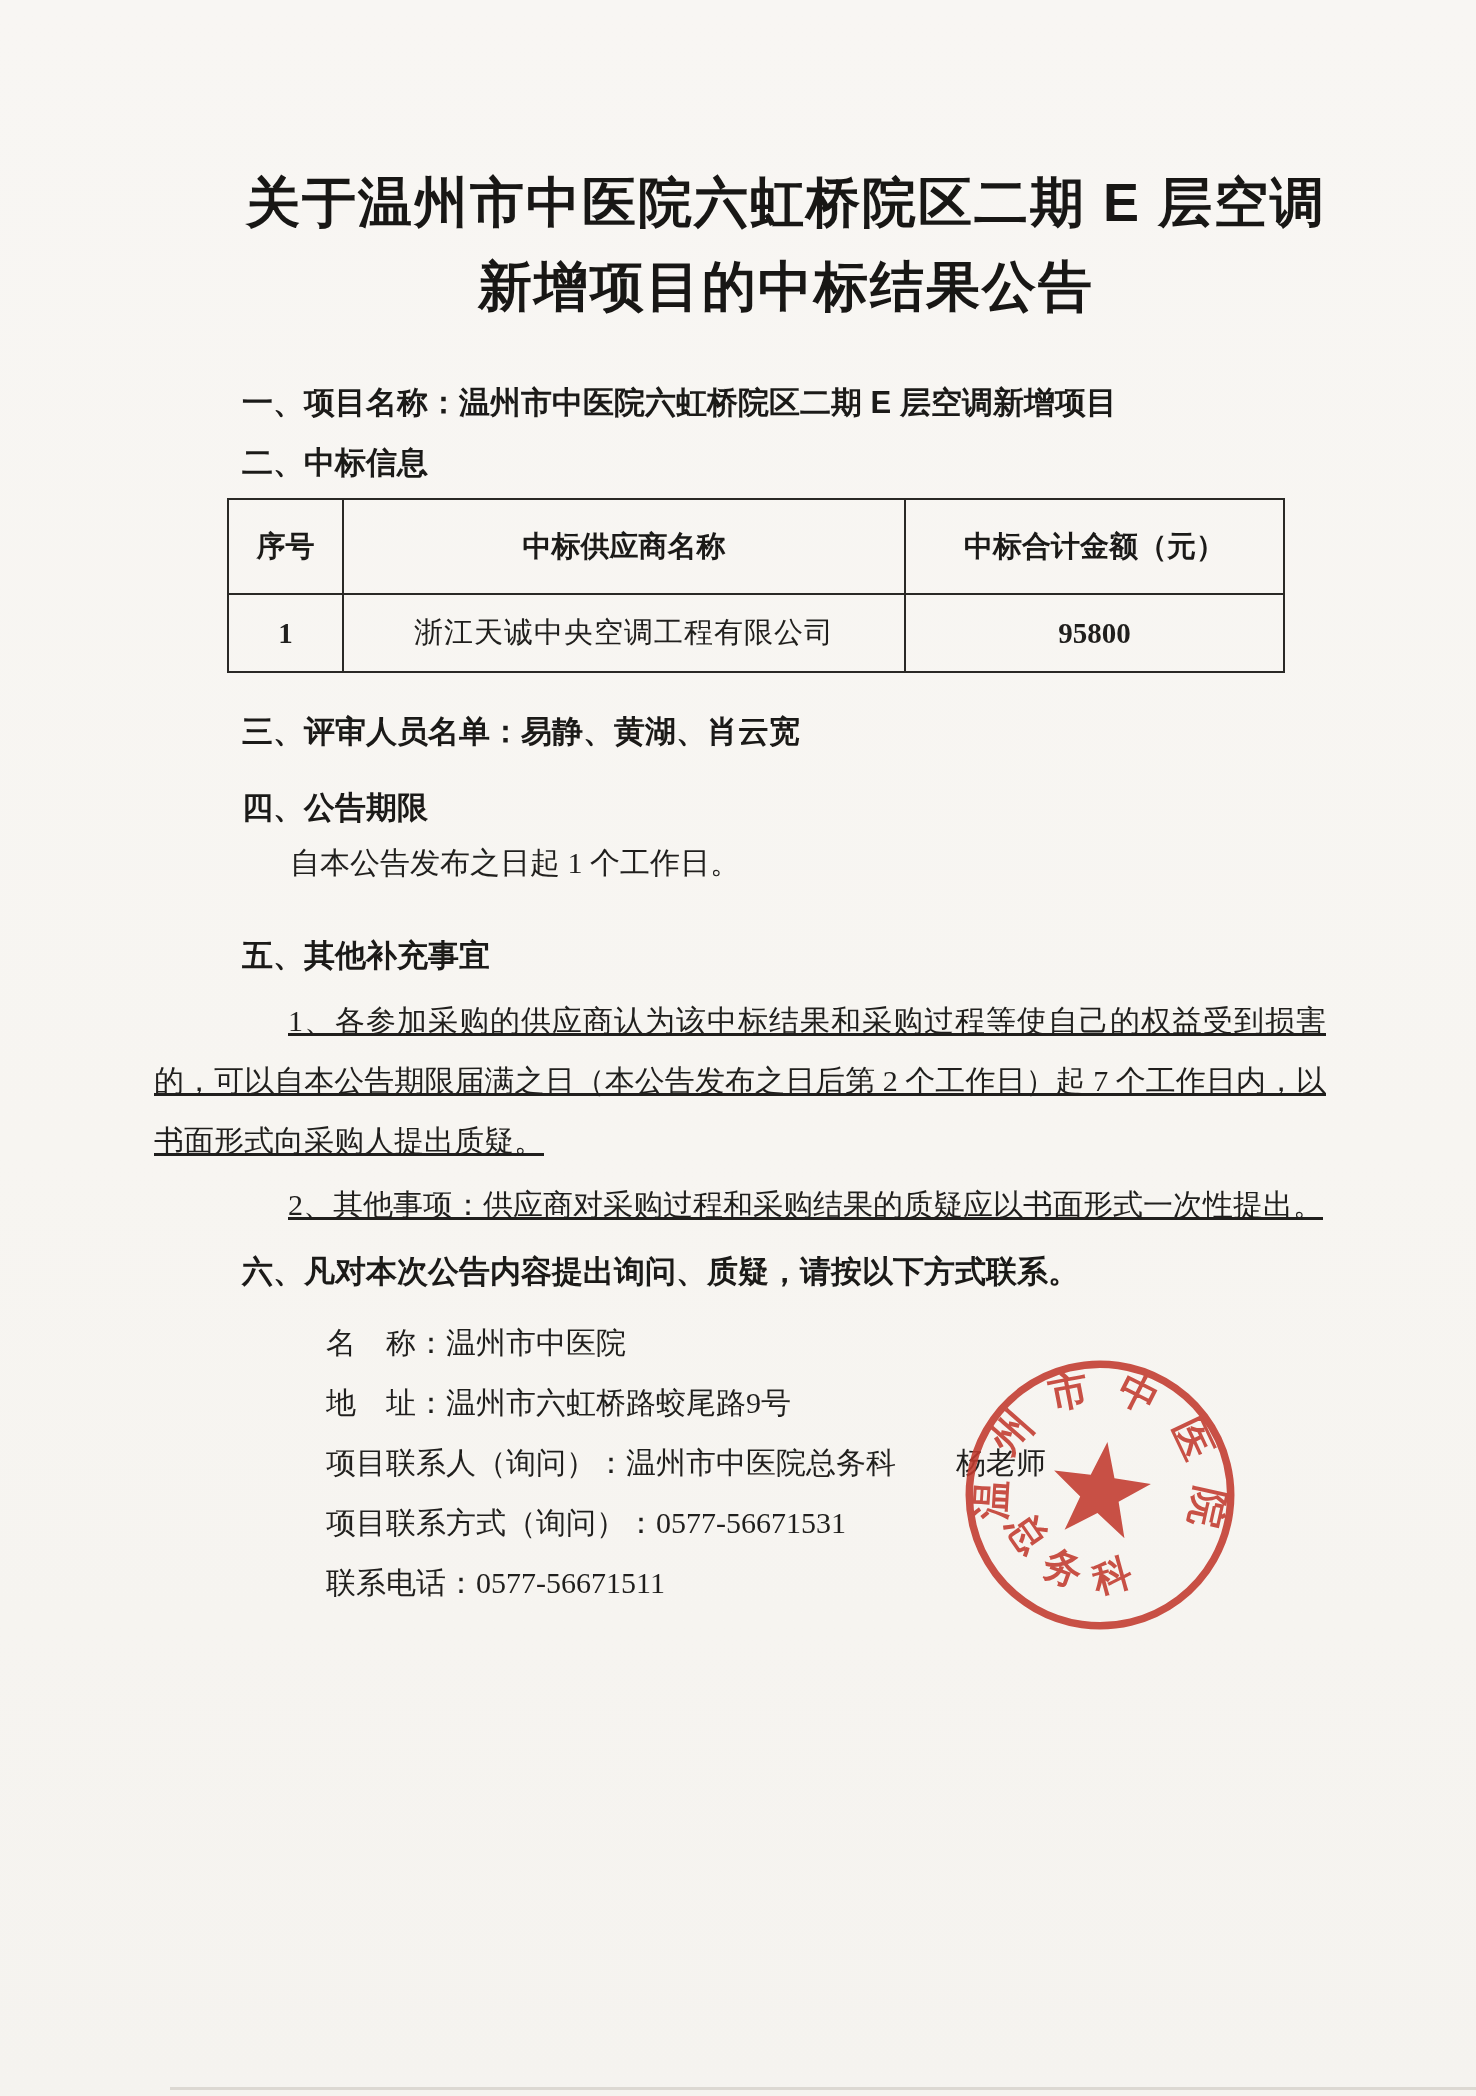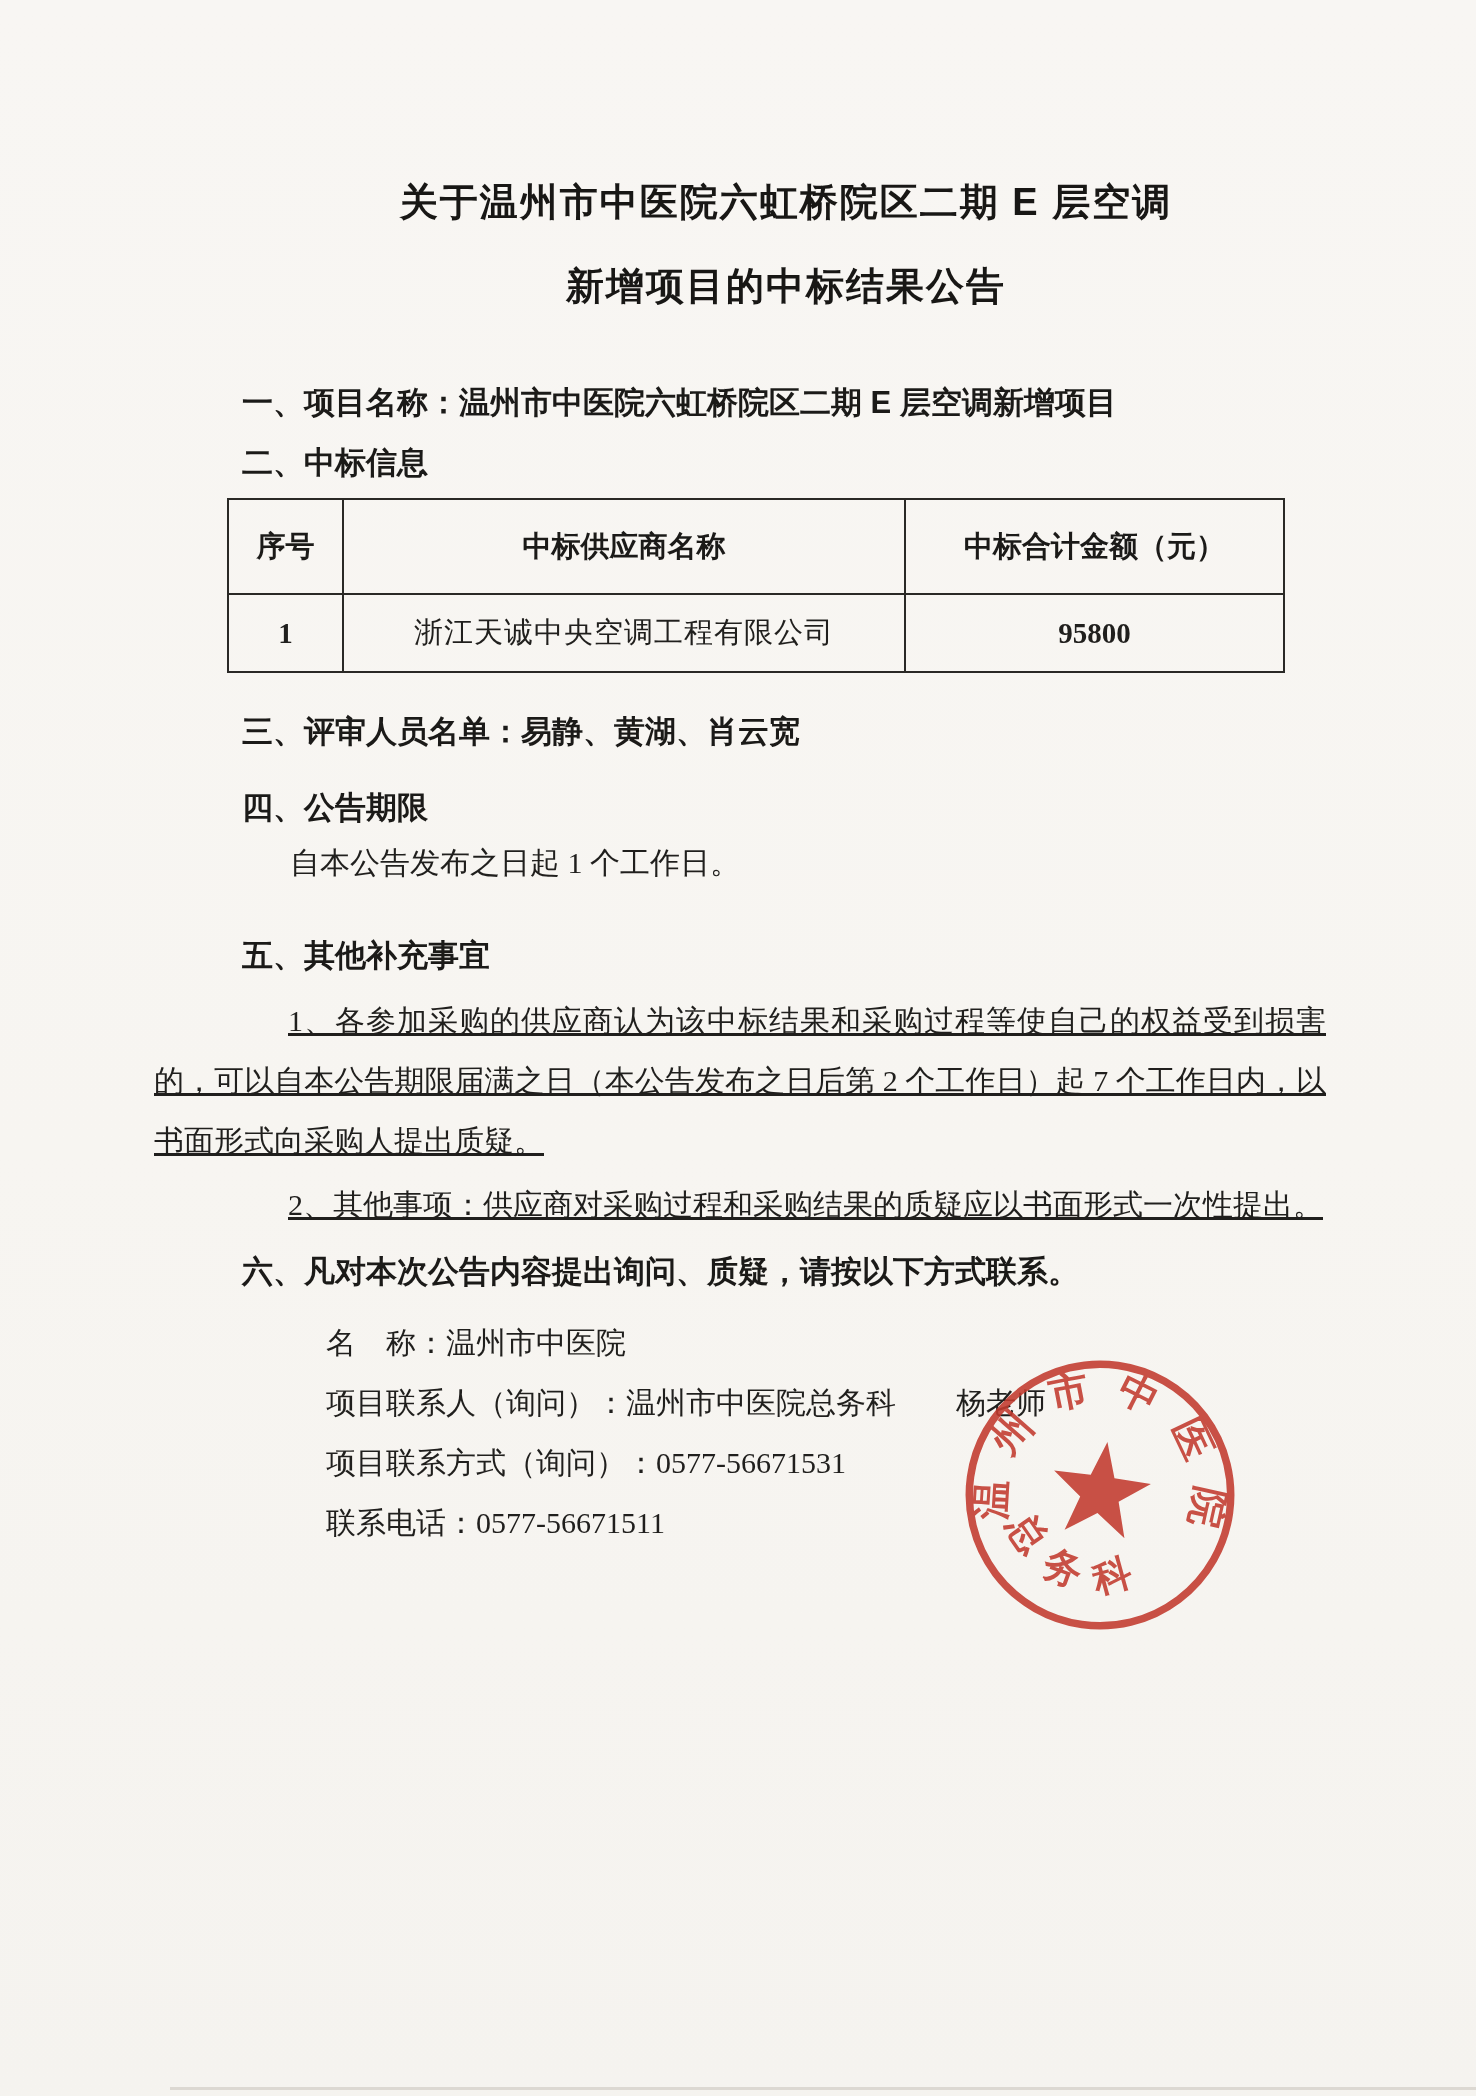--- a/index.html
+++ b/index.html
@@ -17,21 +17,21 @@
   }
   .content{
     position:absolute;left:150px;top:0;width:1180px;
   }
   .doc-title{
     margin-top:160px;
     text-align:center;
     transform:translateX(46px);
     font-family:"Liberation Sans","DejaVu Sans",sans-serif;
     font-weight:bold;
-    font-size:38px;
+    font-size:54px;
     line-height:84px;
     color:#181715;
     letter-spacing:2px;
   }
   .sec-heading{
     font-family:"Liberation Sans","DejaVu Sans",sans-serif;
     font-weight:bold;
     font-size:31px;
     line-height:46px;
     color:#1b1a18;
@@ -162,20 +162,21 @@
     <div class="s4-body">自本公告发布之日起 1 个工作日。</div>
 
     <div class="sec-heading s5">五、其他补充事宜</div>
     <p class="para p1">1、各参加采购的供应商认为该中标结果和采购过程等使自己的权益受到损害的，可以自本公告期限届满之日（本公告发布之日后第 2 个工作日）起 7 个工作日内，以书面形式向采购人提出质疑。</p>
     <p class="para p2">2、其他事项：供应商对采购过程和采购结果的质疑应以书面形式一次性提出。</p>
 
     <div class="sec-heading s6">六、凡对本次公告内容提出询问、质疑，请按以下方式联系。</div>
 
     <div class="contact">
       <div class="line">名　称：温州市中医院</div>
+      <div class="line">地　址：温州市六虹桥路蛟尾路9号</div>
       <div class="line">项目联系人（询问）：温州市中医院总务科　　杨老师</div>
       <div class="line">项目联系方式（询问）：0577-56671531</div>
       <div class="line">联系电话：0577-56671511</div>
     </div>
 
   </div>
 
   <svg class="stamp" viewBox="0 0 280 280" xmlns="http://www.w3.org/2000/svg" xmlns:xlink="http://www.w3.org/1999/xlink">
     <defs>
       <path id="arcTop" d="M 55 162.8 A 88 88 0 1 1 225 162.8" fill="none"></path>

